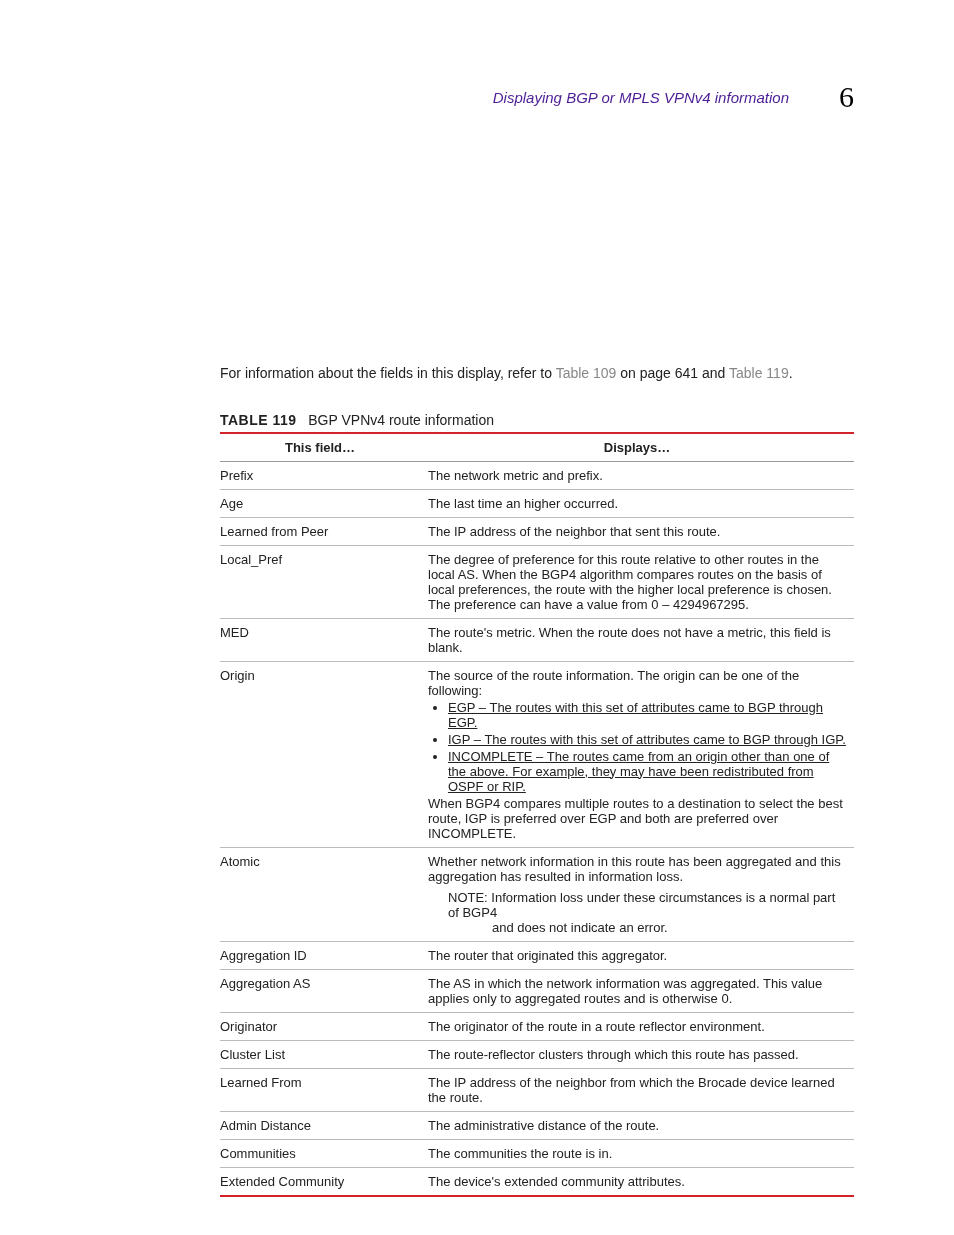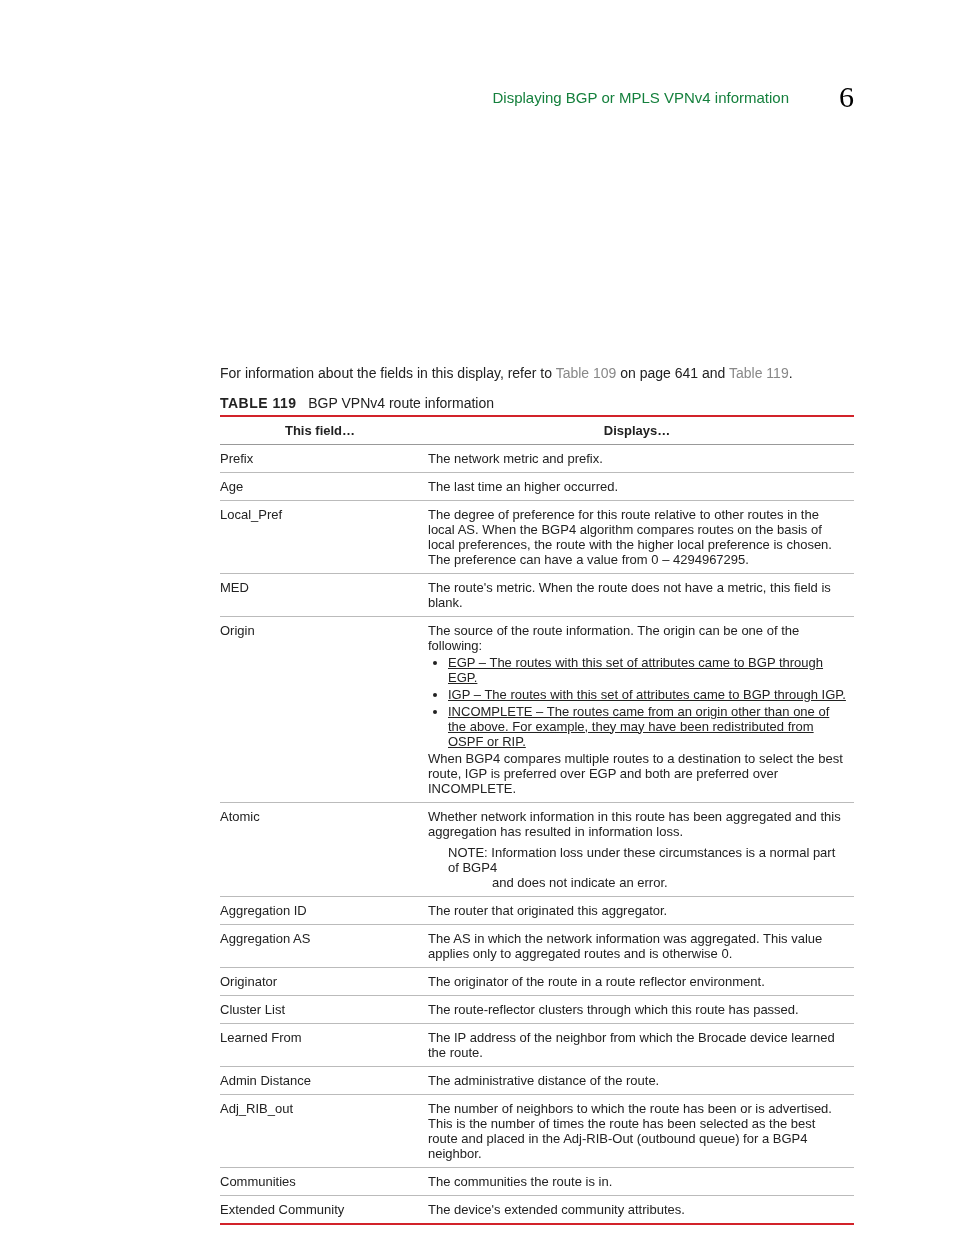--- a/index.html
+++ b/index.html
@@ -17,33 +17,34 @@
     position: relative;
   }
   .header-row {
     display: flex;
     justify-content: flex-end;
     align-items: center;
     gap: 50px;
     margin-bottom: 250px; 
   }
   .section-title {
-    color: #15803d;
+    font-style: italic;
+    color: #4c1d95;
     font-size: 15px;
   }
   .chapter-number {
     font-size: 30px;
     font-weight: 300;
     color: #000;
     font-family: Georgia, serif;
   }
   .body-text {
     font-size: 14px;
     line-height: 1.4;
-    margin-bottom: 11px;
+    margin-bottom: 28px;
   }
   a.link {
     color: #888;
     text-decoration: none;
   }
   .table-caption {
     font-size: 14px;
     margin-bottom: 4px;
   }
   .table-caption .label {
@@ -126,20 +127,24 @@
       </tr>
     </thead>
     <tbody>
       <tr>
         <td class="field">Prefix</td>
         <td>The network metric and prefix.</td>
       </tr>
       <tr>
         <td class="field">Age</td>
         <td>The last time an higher occurred.</td>
+      </tr>
+      <tr>
+        <td class="field">Learned from Peer</td>
+        <td>The IP address of the neighbor that sent this route.</td>
       </tr>
       <tr>
         <td class="field">Local_Pref</td>
         <td>The degree of preference for this route relative to other routes in the local AS. When the BGP4 algorithm compares routes on the basis of local preferences, the route with the higher local preference is chosen. The preference can have a value from 0 – 4294967295.</td>
       </tr>
       <tr>
         <td class="field">MED</td>
         <td>The route's metric. When the route does not have a metric, this field is blank.</td>
       </tr>
       <tr>
@@ -183,24 +188,20 @@
       </tr>
       <tr>
         <td class="field">Learned From</td>
         <td>The IP address of the neighbor from which the Brocade device learned the route.</td>
       </tr>
       <tr>
         <td class="field">Admin Distance</td>
         <td>The administrative distance of the route.</td>
       </tr>
       <tr>
-        <td class="field">Adj_RIB_out</td>
-        <td>The number of neighbors to which the route has been or is advertised. This is the number of times the route has been selected as the best route and placed in the Adj-RIB-Out (outbound queue) for a BGP4 neighbor.</td>
-      </tr>
-      <tr>
         <td class="field">Communities</td>
         <td>The communities the route is in.</td>
       </tr>
       <tr>
         <td class="field">Extended Community</td>
         <td>The device's extended community attributes.</td>
       </tr>
     </tbody>
   </table>
 

